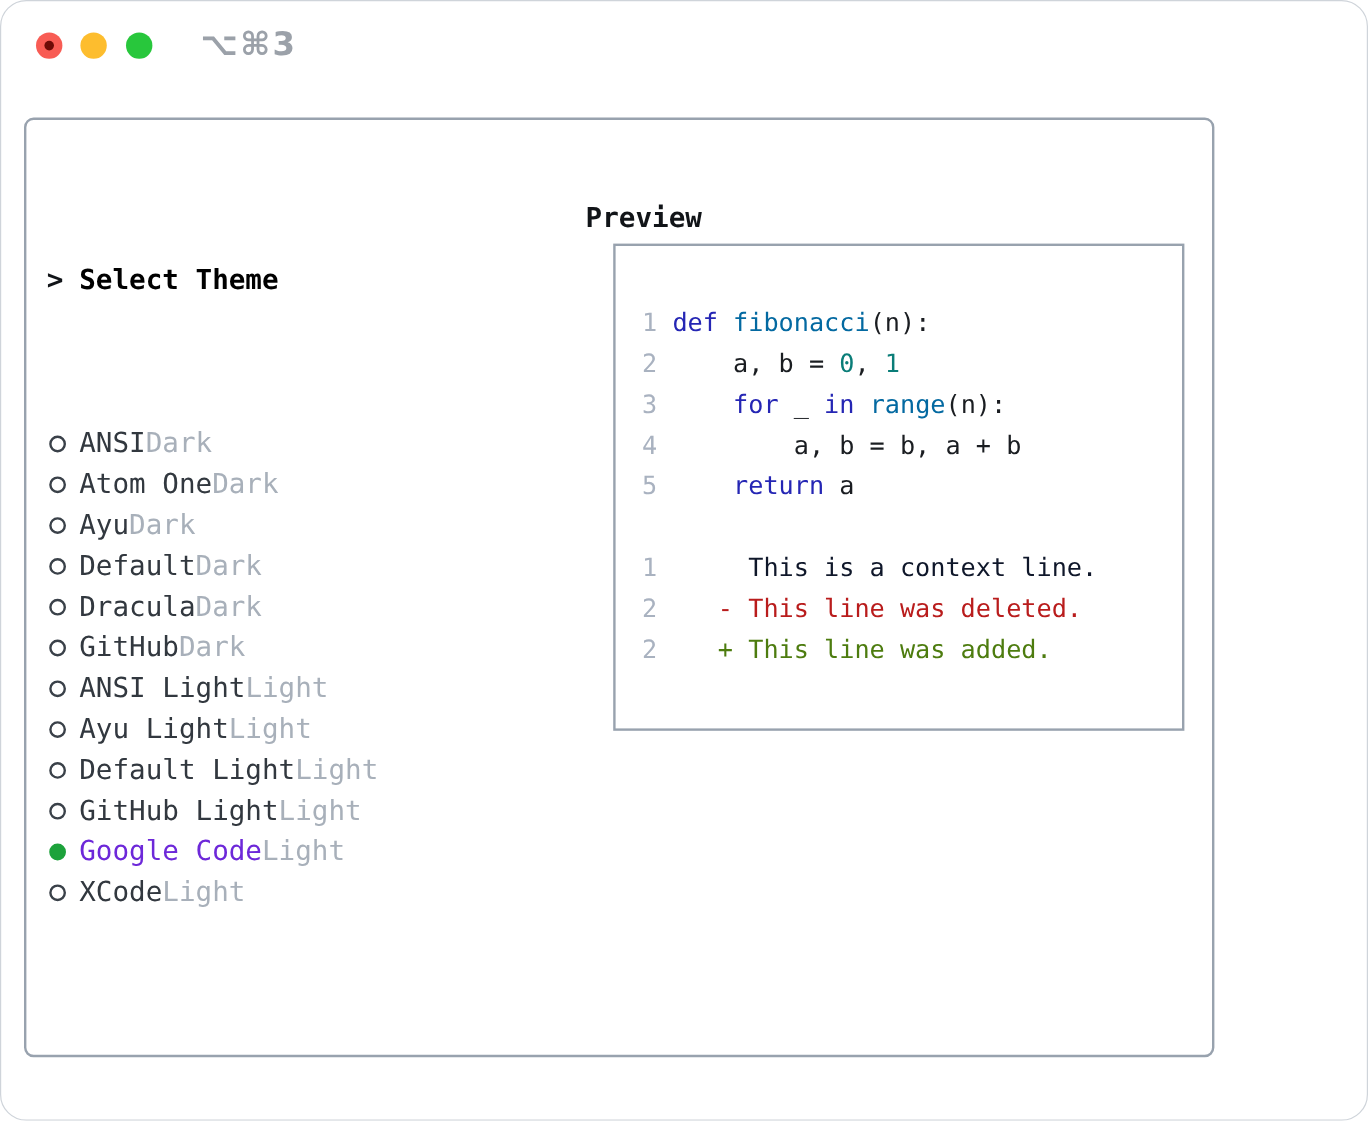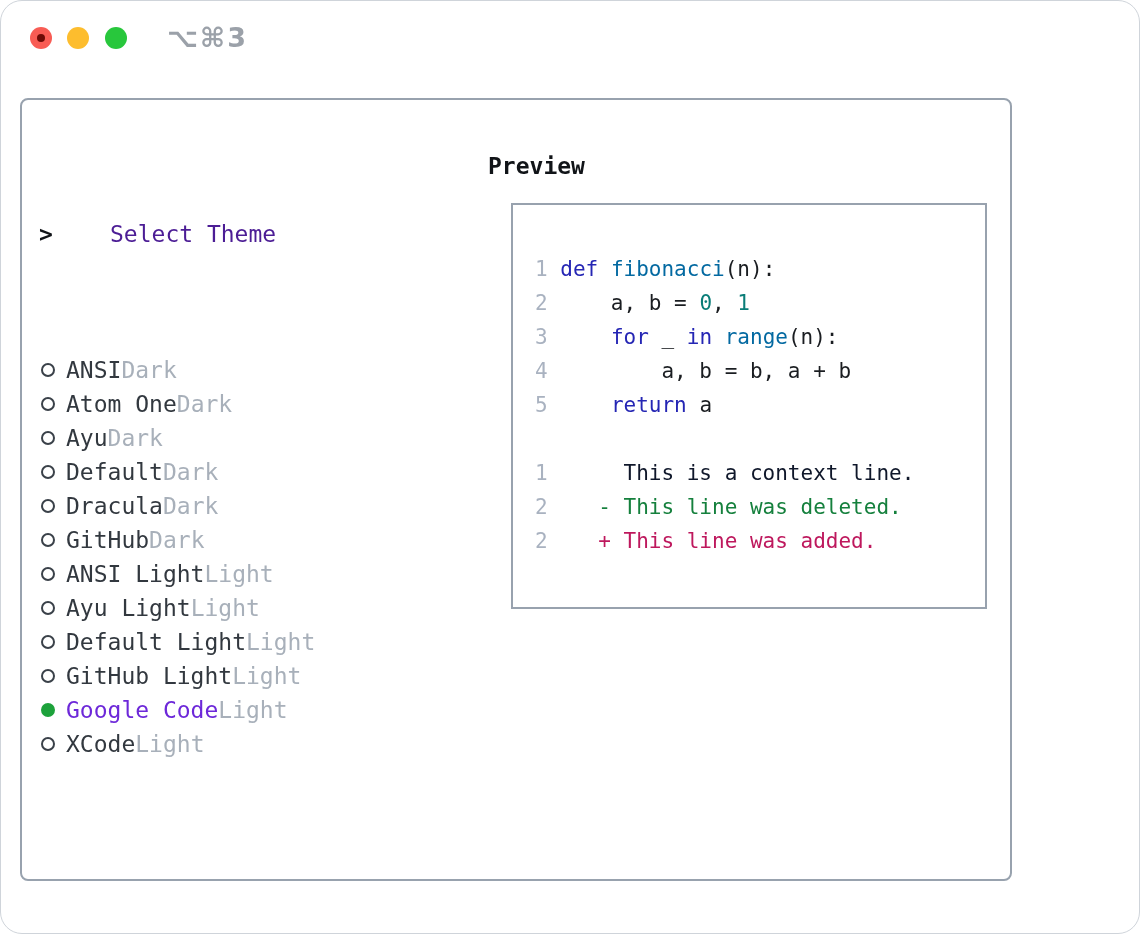--- a/index.html
+++ b/index.html
@@ -40,45 +40,45 @@
     font-size:23px; line-height:34px; color:#32383f; white-space:pre-wrap;
   }
   .row { height:34px; display:flex; align-items:center; white-space:pre; }
   .marker-cell { display:inline-flex; width:27px; align-items:center; flex:none; }
   .prompt-marker { font-weight:700; color:#111418; }
   .radio {
     width:14px; height:14px; border-radius:50%;
     border:2px solid #3a4149; margin-left:2px;
   }
   .radio.on { border-color:#1da23b; background:#1da23b; }
-  .list-header { font-weight:400; color:#4c1d95;margin-left:44px; }
+  .list-header { font-weight:700; color:#000000; }
   .theme-name { color:#32383f; }
   .theme-name.selected { color:#6d28d9; }
   .theme-variant { color:#a8b0ba;text-align:right; }
   .apply-block { margin-top:34px; }
 
   
   .preview-label {
-    position:absolute; left:466px; top:49px; height:34px; line-height:34px;
+    position:absolute; left:466px; top:65px; height:34px; line-height:34px;
     font-size:23px; font-weight:700; color:#111418;
   }
   .preview-box {
     position:absolute; left:489px; top:103px; width:476px; height:406px;
     border:2px solid #98a2ae; background:#ffffff; overflow:hidden;
   }
   .code-area { padding:47px 0 0 22px; font-size:21px; line-height:34px; white-space:pre; }
   .code-line { height:34px; white-space:pre; }
   .ln  { color:#a9b2c0; }
   .tok-plain { color:#1a1d21; }
   .tok-kw    { color:#2526b4; }
   .tok-fn    { color:#0369a1; }
   .tok-num   { color:#0a7d78; }
   .tok-ctx   { color:#0f172a; }
-  .tok-del   { color:#15803d; }
-  .tok-add   { color:#be185d;text-align:right; }
+  .tok-del   { color:#b91c1c; }
+  .tok-add   { color:#4d7c0f;text-align:right; }
 </style>
 </head>
 <body>
 
 <div class="window-card">
 
   <div class="titlebar">
     <div class="traffic-light tl-close"></div>
     <div class="traffic-light tl-min"></div>
     <div class="traffic-light tl-zoom"></div>

